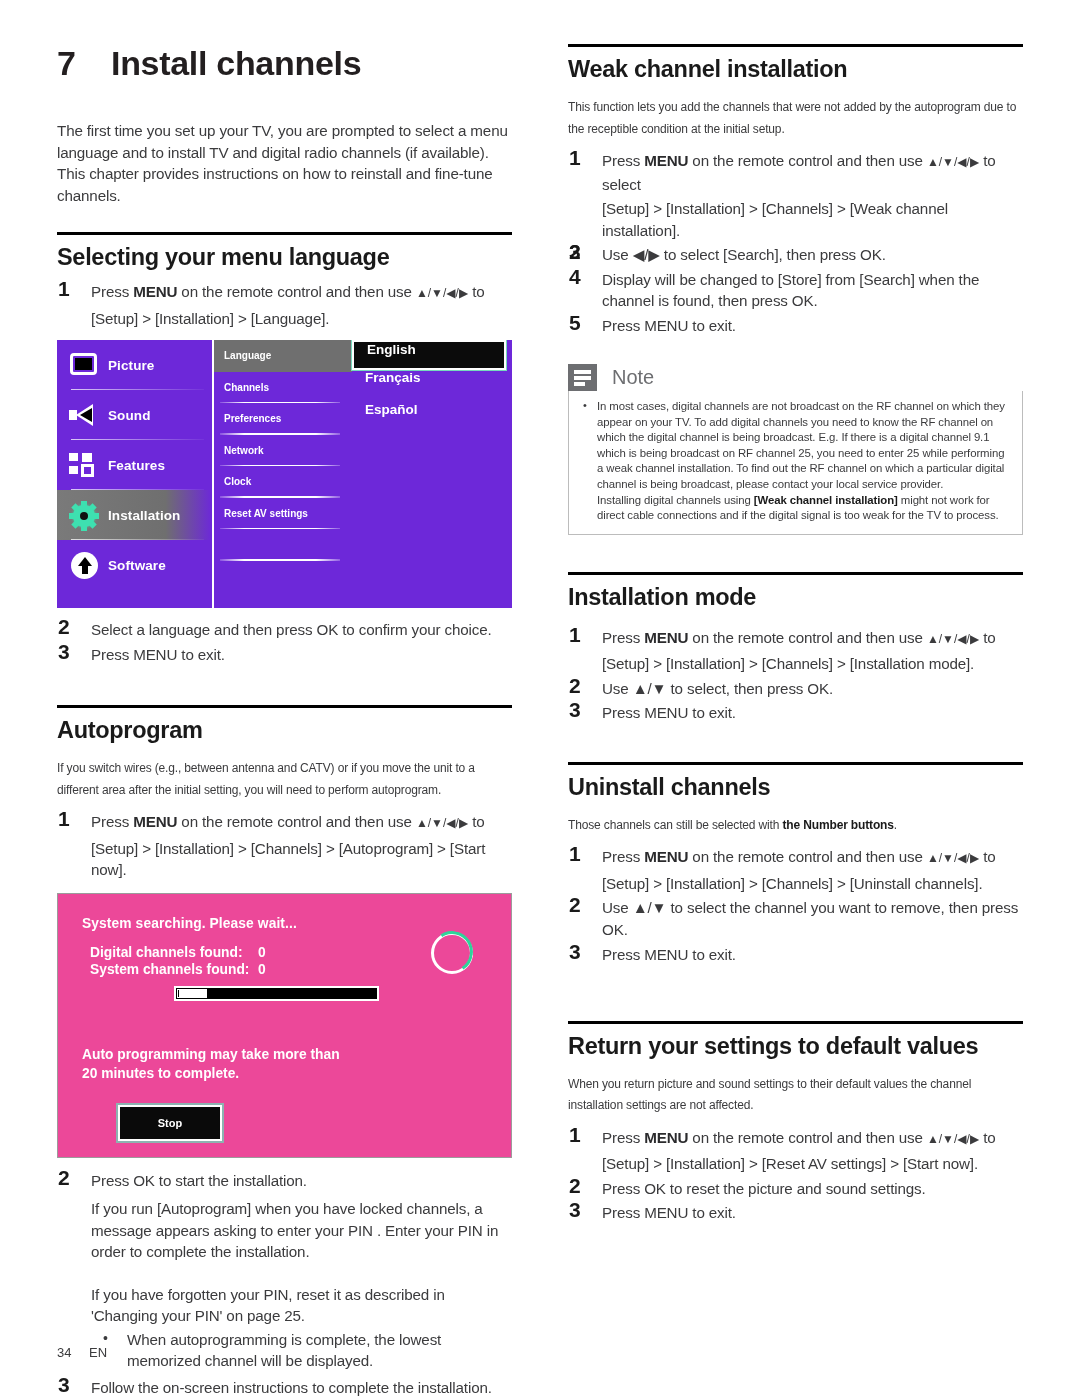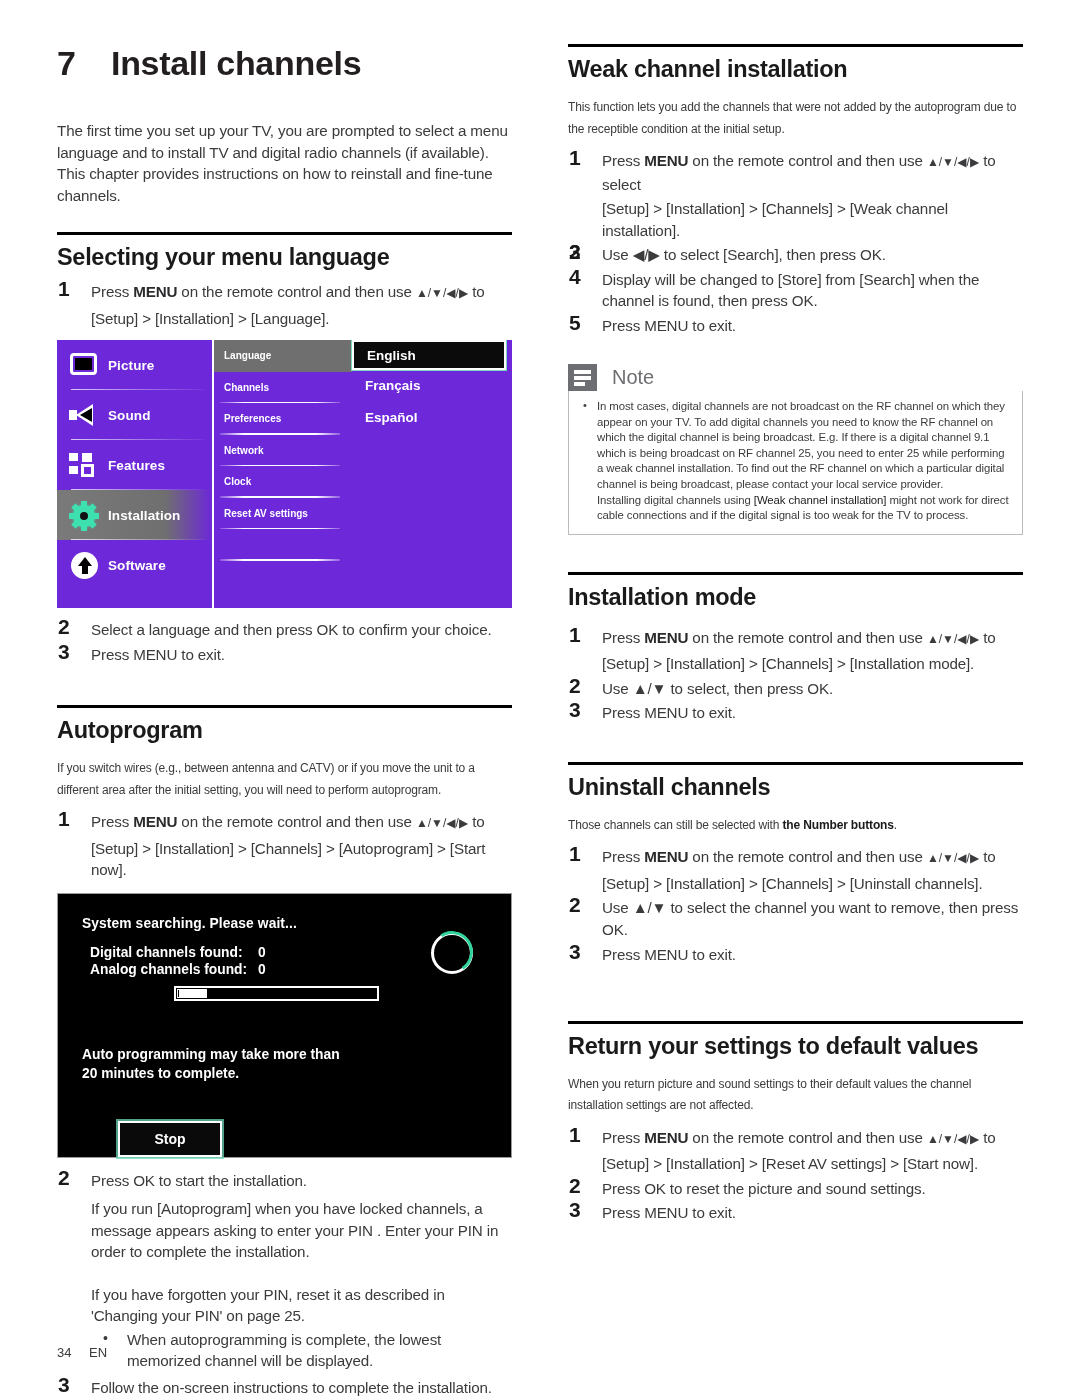--- a/index.html
+++ b/index.html
@@ -248,37 +248,37 @@
   .osd-row .t {
     color:#fff; font-size:10px; font-weight:bold;
   }
   .osd-row.hl { background:#6f6f6f; }
   .osd-row .urule {
     position:absolute; left:6px; right:12px; bottom:0; height:1.5px;
     background: linear-gradient(to right, rgba(255,255,255,0.2), #ffffff 20%, #ffffff 80%, rgba(255,255,255,0.25));
   }
   .osd-right { flex:1; position:relative; }
   .osd-opt {
-    height:31.5px; display:flex; align-items:center; padding-left:13px;
+    height:31.5px; display:flex; align-items:flex-start; padding-left:13px;
   }
   .osd-opt .t { color:#fff; font-size:13.5px; font-weight:bold; }
   .osd-opt.sel {
     border: 2px solid #ffffff;
     box-shadow: 0 0 0 1px #77d9bd;
     background: #0b0b0b;
     margin-right: 6px;
     height: 30px;
   }
 
   
   .osd2 {
     margin-top: 12px;
     width: 455px;
     height: 265px;
-    background: #000000;
+    background: #ec4899;
     border: 1px solid #9b9b9b;
     position: relative;
     color: #fff;
     padding: 22px 24px;
   }
   .osd2 .title {
     font-size: 13.8px; font-weight: bold; letter-spacing: 0.1px;
   }
   .osd2 .rowline {
     display:flex; margin-top: 2px;
@@ -314,27 +314,27 @@
     position:absolute; left: -3.5px; top: -3.5px;
     width: 42px; height: 42px;
     border-radius:50%;
     border: 3.5px solid transparent;
     border-top-color: #2fd39b;
     border-right-color: #2fd39b;
     transform: rotate(12deg);
   }
   .stopbtn {
     position: absolute;
-    left: 60px; bottom: 0;
+    left: 60px; bottom: 16px;
     width: 104px; height: 36px;
     background: #0a0a0a;
     border: 2px solid #ffffff;
     box-shadow: 0 0 0 2px rgba(110,215,185,0.75);
     display:flex; align-items:center; justify-content:center;
-    color:#fff; font-size:14px; font-weight:bold;
+    color:#fff; font-size:11px; font-weight:bold;
   }
 
   
   .note-wrap { margin-top: 28px; }
   .note-head {
     display:flex; align-items:center;
     height: 27px;
   }
   .note-badge {
     width: 29px; height: 27px; background:#6d6e71;
@@ -357,21 +357,21 @@
   .note-body ul { list-style:none; margin:0; padding:0; }
   .note-body li {
     position:relative; padding-left:16px;
     font-size: 11.4px; line-height: 15.6px; color:#3b3b3d;
     letter-spacing: -0.1px;
   }
   .note-body li::before {
     content:"\2022"; position:absolute; left:2px; top:-1px; font-size:11px;
   }
   .note-body li .blk { display:block; }
-  .note-body b { font-weight:normal; color:#1a1a1a; }
+  .note-body b { font-weight:bold; color:#1a1a1a; }
 
   
   .footer {
     position:absolute;
     left: 57px; top: 1345px;
     font-size: 13px; color:#3b3b3d;
   }
   .footer .pg { font-weight: normal; margin-right: 14px; }
   .footer .en { font-weight: normal; }
 </style>
@@ -528,21 +528,21 @@
     </ol>
 
     <div class="osd2">
       <div class="title">System searching. Please wait...</div>
       <div class="stats">
         <div class="rowline">
           <span class="lab">Digital channels found:</span>
           <span class="val">0</span>
         </div>
         <div class="rowline">
-          <span class="lab">Analog channels found:</span>
+          <span class="lab">System channels found:</span>
           <span class="val">0</span>
         </div>
       </div>
       <div class="pbar">
         <span class="fill" style="width: 15%;"></span>
         <span class="tick"></span>
       </div>
       <div class="spinner">
         <span class="arc"></span>
       </div>

